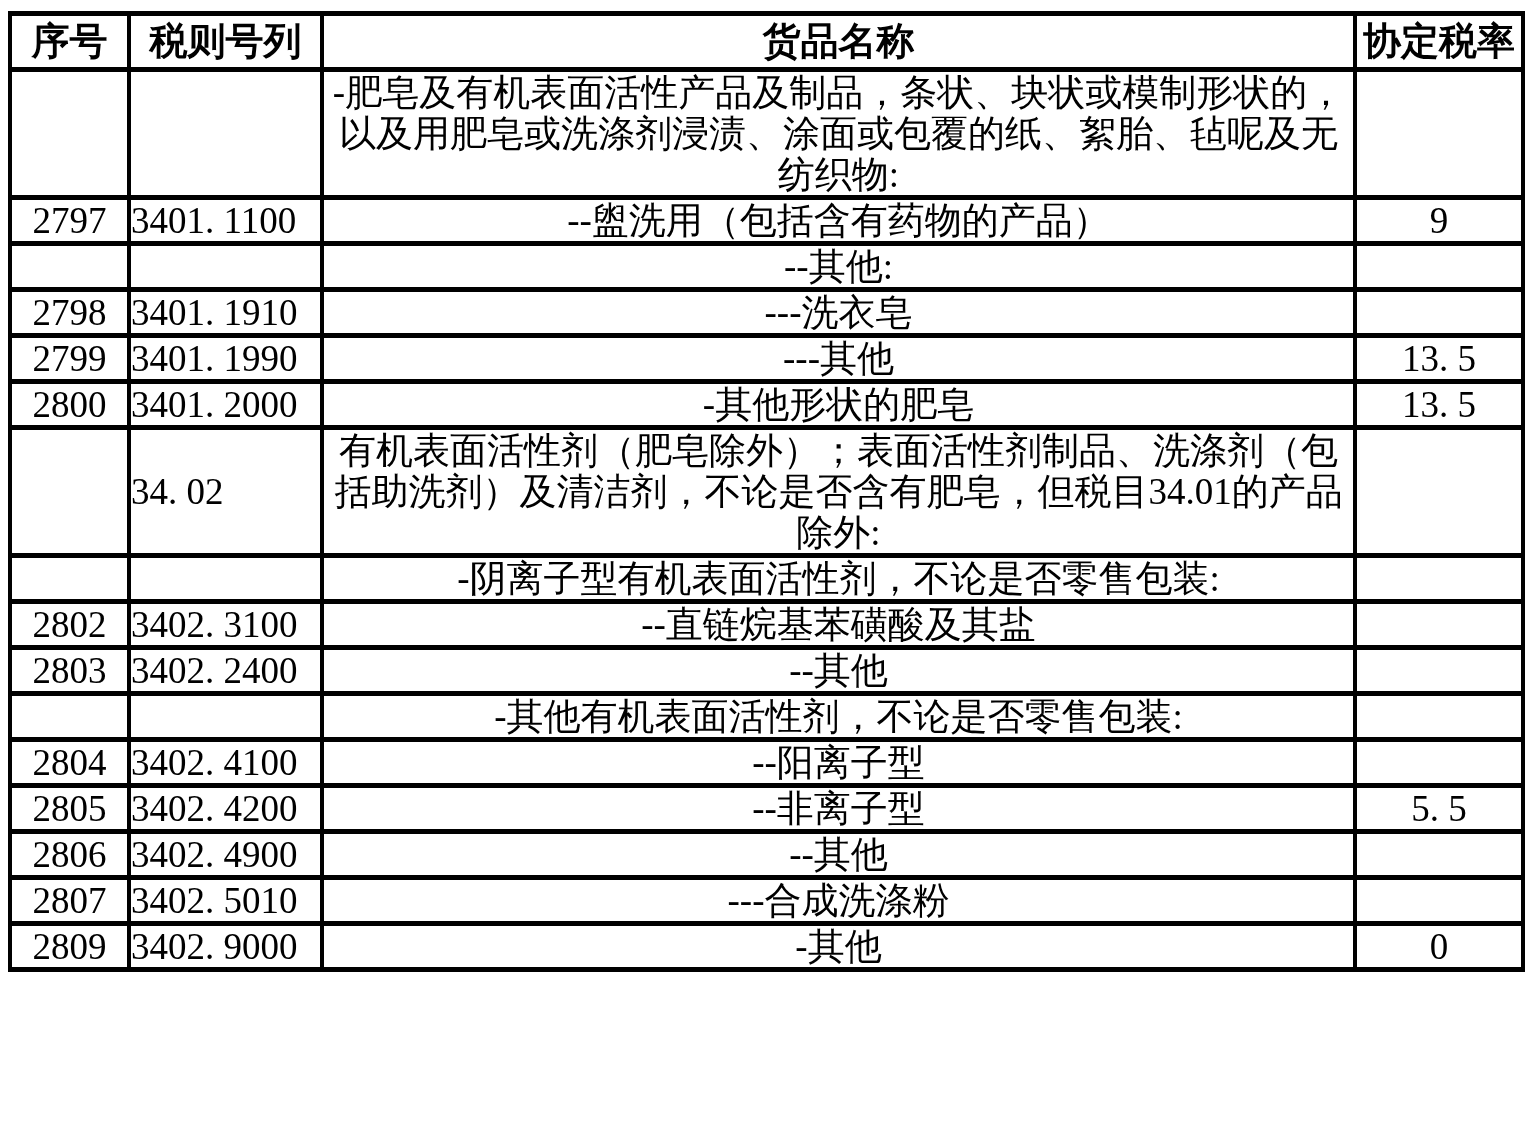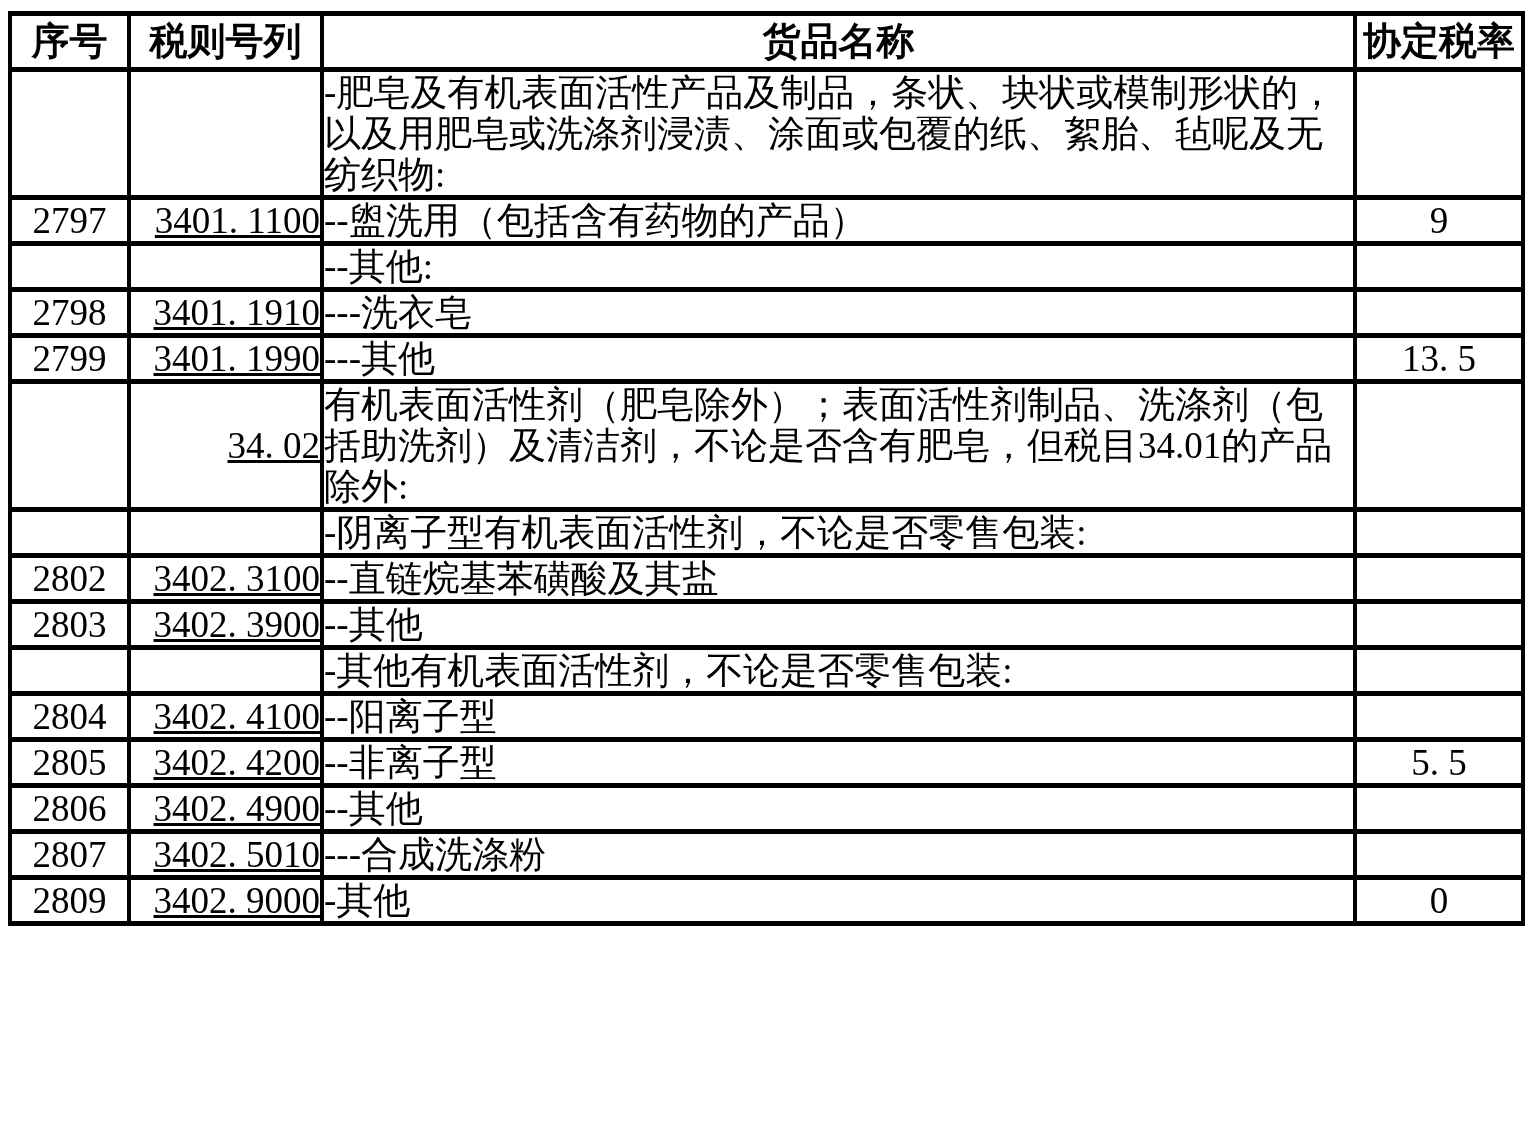--- a/index.html
+++ b/index.html
@@ -45,27 +45,26 @@
     font-size: 37px;
     line-height: 41px;
     padding: 0;
   }
   td.seq {
     text-align: center;
     white-space: nowrap;
     margin-top: 39px;
   }
   td.code {
-    text-align: right;
+    text-align: left;
     padding-left: 8px;
     white-space: nowrap;
-    text-decoration: underline;
   }
   td.name {
-    text-align: left;
+    text-align: center;
     padding-left: 5px;
     padding-right: 10px;
     word-break: break-all;
   }
   td.rate {
     text-align: center;
     white-space: nowrap;
   }
 </style>
 </head>
@@ -112,40 +111,46 @@
           <td class="name">---洗衣皂</td>
           <td class="rate"></td>
         </tr>
         <tr>
           <td class="seq">2799</td>
           <td class="code">3401. 1990</td>
           <td class="name">---其他</td>
           <td class="rate">13. 5</td>
         </tr>
         <tr>
+          <td class="seq">2800</td>
+          <td class="code">3401. 2000</td>
+          <td class="name">-其他形状的肥皂</td>
+          <td class="rate">13. 5</td>
+        </tr>
+        <tr>
           <td class="seq"></td>
           <td class="code">34. 02</td>
           <td class="name">有机表面活性剂（肥皂除外）；表面活性剂制品、洗涤剂（包括助洗剂）及清洁剂，不论是否含有肥皂，但税目34.01的产品除外:</td>
           <td class="rate"></td>
         </tr>
         <tr>
           <td class="seq"></td>
           <td class="code"></td>
           <td class="name">-阴离子型有机表面活性剂，不论是否零售包装:</td>
           <td class="rate"></td>
         </tr>
         <tr>
           <td class="seq">2802</td>
           <td class="code">3402. 3100</td>
           <td class="name">--直链烷基苯磺酸及其盐</td>
           <td class="rate"></td>
         </tr>
         <tr>
           <td class="seq">2803</td>
-          <td class="code">3402. 3900</td>
+          <td class="code">3402. 2400</td>
           <td class="name">--其他</td>
           <td class="rate"></td>
         </tr>
         <tr>
           <td class="seq"></td>
           <td class="code"></td>
           <td class="name">-其他有机表面活性剂，不论是否零售包装:</td>
           <td class="rate"></td>
         </tr>
         <tr>

